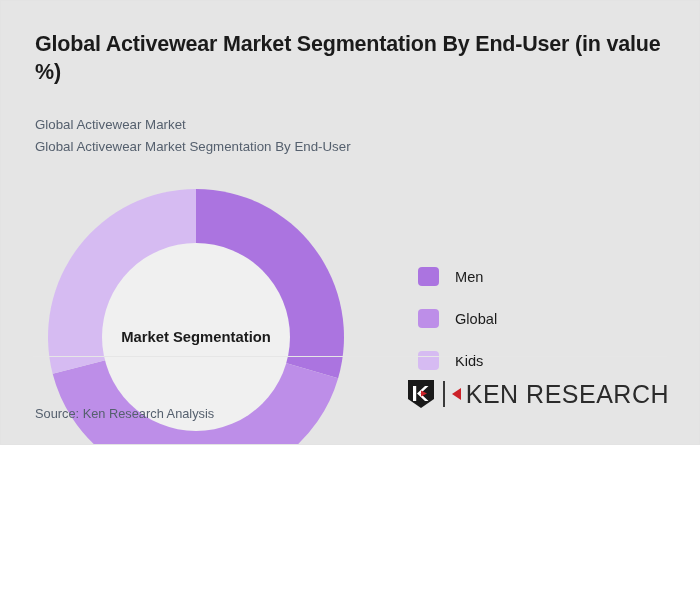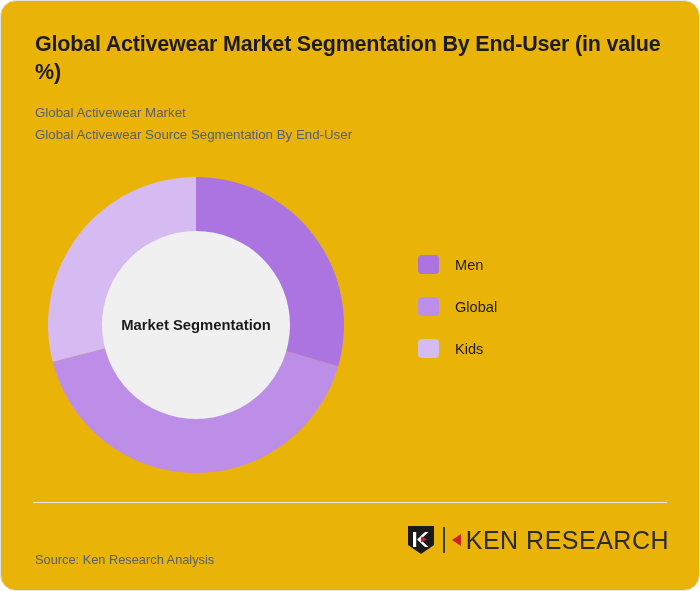--- a/index.html
+++ b/index.html
@@ -3,36 +3,36 @@
 <meta charset="utf-8">
 <style>
   * { box-sizing: border-box; margin: 0; padding: 0; }
   html, body {
     width: 700px; height: 591px;
     background: #ffffff;
     font-family: "Liberation Sans", sans-serif;
   }
   .card {
     position: relative;
-    width: 700px; height: 591px;
-    background: #eab308;
+    width: 700px; height: 445px;
+    background: #e5e5e5;
     border: 1px solid #e3e3e3;
-    border-radius: 16px;
+    border-radius: 0;
     overflow: hidden;
   }
   .header { padding: 30px 34px 0 34px; }
   .title {
     font-size: 21.5px;
     font-weight: bold;
     color: #1b1b1b;
     line-height: 1.28;
     letter-spacing: -0.2px;
     max-width: 640px;
   }
-  .subtitles { margin-top: 16px; }
+  .subtitles { margin-top: 28px; }
   .subtitle {
     font-size: 13.3px;
     color: #55606e;
     line-height: 1.62;
   }
   .chart-area {
     position: relative;
     height: 330px;
     margin-top: 10px;
   }
@@ -107,21 +107,21 @@
 </style>
 </head>
 <body>
 
 <div class="card">
 
   <div class="header">
     <div class="title">Global Activewear Market Segmentation By End-User (in value %)</div>
     <div class="subtitles">
       <div class="subtitle">Global Activewear Market</div>
-      <div class="subtitle">Global Activewear Source Segmentation By End-User</div>
+      <div class="subtitle">Global Activewear Market Segmentation By End-User</div>
     </div>
   </div>
 
   <div class="chart-area">
 
     <div class="donut-wrap">
       <svg class="donut-svg" viewBox="0 0 296 296">
         <g id="donut-slices">
             <path d="M 148 148 L 148.00 0.00 A 148 148 0 0 1 290.12 189.29 Z" fill="#ab74e0"></path>
             <path d="M 148 148 L 290.12 189.29 A 148 148 0 0 1 4.65 184.81 Z" fill="#bd8ee8"></path>

